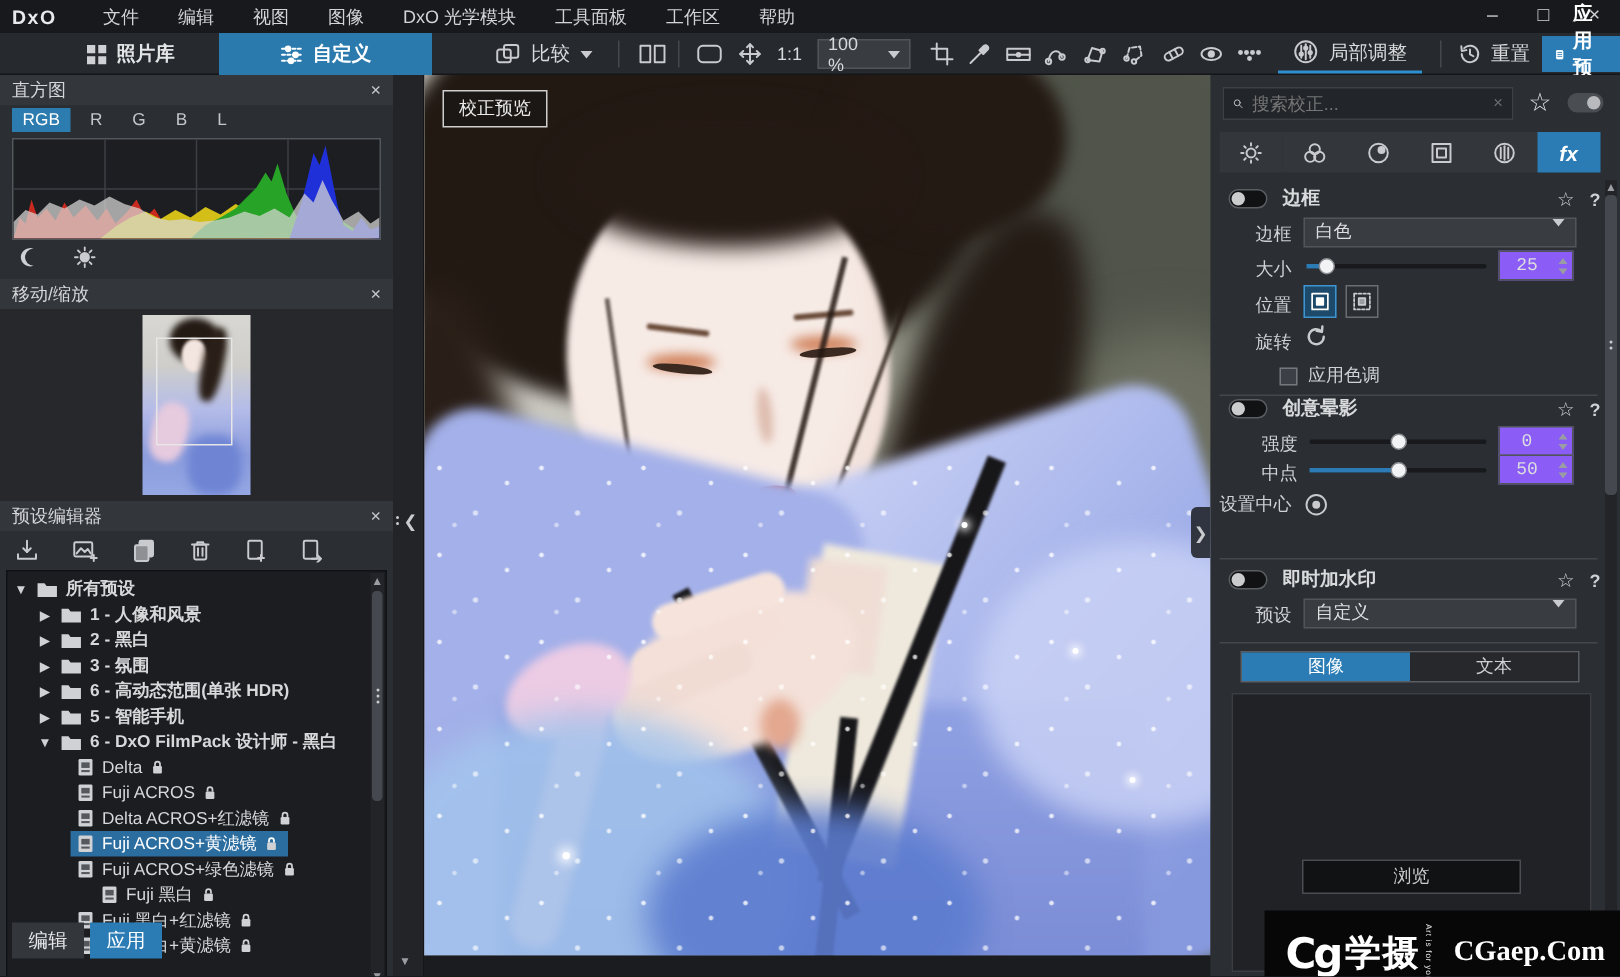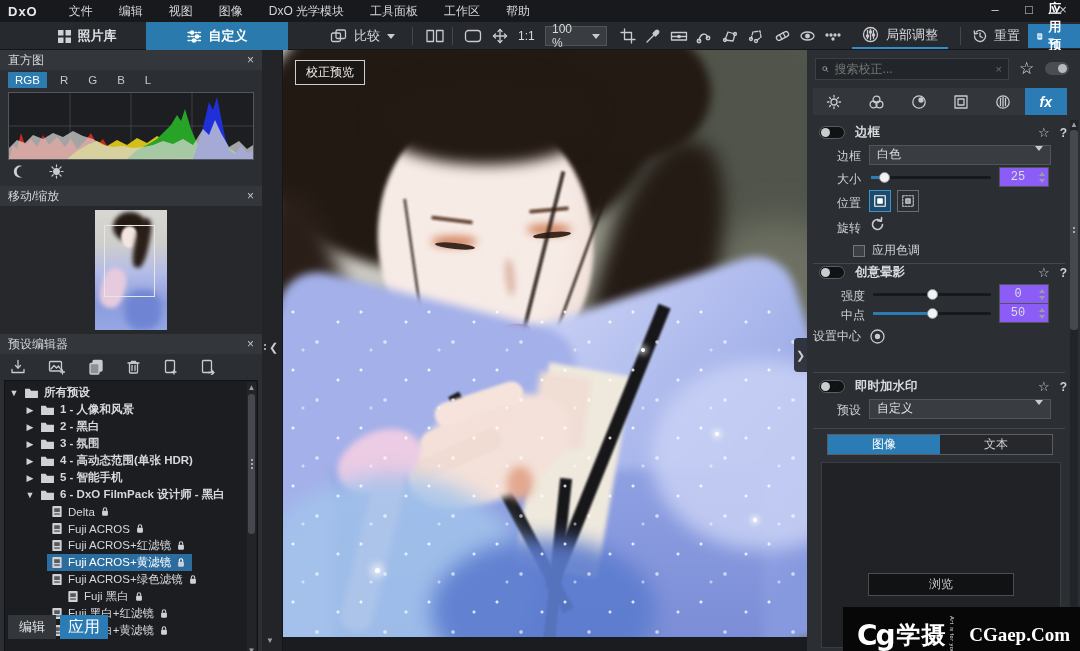--- a/index.html
+++ b/index.html
@@ -384,21 +384,21 @@
         <svg class="icf" width="15" height="12" viewBox="0 0 16 13">
             <path d="M1 2 h5 l1.5 2 h7.5 v8 h-14 z"></path>
           </svg>
         <b>3 - 氛围</b>
       </div>
       <div class="tree-row" style="left:20px;top:71px;">
         <span class="tw">▶</span>
         <svg class="icf" width="15" height="12" viewBox="0 0 16 13">
             <path d="M1 2 h5 l1.5 2 h7.5 v8 h-14 z"></path>
           </svg>
-        <b>4 - 高动态范围(单张 HDR)</b>
+        <b>6 - 高动态范围(单张 HDR)</b>
       </div>
       <div class="tree-row" style="left:20px;top:88px;">
         <span class="tw">▶</span>
         <svg class="icf" width="15" height="12" viewBox="0 0 16 13">
             <path d="M1 2 h5 l1.5 2 h7.5 v8 h-14 z"></path>
           </svg>
         <b>5 - 智能手机</b>
       </div>
       <div class="tree-row" style="left:20px;top:105px;">
         <span class="tw">▼</span>
@@ -431,21 +431,21 @@
             <rect x="2.5" y="5.5" width="7" height="6" rx="1"></rect>
             <path d="M4 5.5 V4 a2 2 0 0 1 4 0 V5.5" fill="none" stroke="#cfd1d4" stroke-width="1.4"></path>
           </svg>
       </div>
       <div class="tree-row" style="left:46px;top:156px;">
         <svg class="icf" width="12" height="13" viewBox="0 0 12 14">
             <rect x="1" y="1" width="10" height="12" rx="1"></rect>
             <rect x="3" y="3.5" width="6" height="4" fill="#55585c"></rect>
             <rect x="3" y="9" width="6" height="1.5" fill="#55585c"></rect>
           </svg>
-        <span>Fuji ACROS+红滤镜</span>
+        <span>Delta ACROS+红滤镜</span>
         <svg class="icf" width="10" height="11" viewBox="0 0 12 13">
             <rect x="2.5" y="5.5" width="7" height="6" rx="1"></rect>
             <path d="M4 5.5 V4 a2 2 0 0 1 4 0 V5.5" fill="none" stroke="#cfd1d4" stroke-width="1.4"></path>
           </svg>
       </div>
       <div class="tree-row" style="left:42px;top:173px;background:#2c6da0;padding:0 6px 0 4px;color:#fff;">
         <svg class="icf" width="12" height="13" viewBox="0 0 12 14">
             <rect x="1" y="1" width="10" height="12" rx="1"></rect>
             <rect x="3" y="3.5" width="6" height="4" fill="#55585c"></rect>
             <rect x="3" y="9" width="6" height="1.5" fill="#55585c"></rect>
@@ -513,21 +513,21 @@
               <i></i>
               <i></i>
             </span>
           </div>
         <div class="sb-arrow" style="position:absolute;bottom:1px;left:0;right:0;">▼</div>
       </div>
     </div>
 
     <div class="abs row" style="left:8px;top:565px;gap:4px;">
       <div class="btn" style="width:48px;height:24px;background:#33363b;font-size:13px;">编辑</div>
-      <div class="btn" style="width:48px;height:24px;background:#2b7cb5;font-size:16px;color:#fff;">应用</div>
+      <div class="btn" style="width:48px;height:24px;background:#2b7cb5;font-size:13px;color:#fff;">应用</div>
     </div>
   </div>
 
   <div id="left-gutter" class="abs">
     <div class="abs" style="left:2px;top:280px;width:16px;height:34px;display:flex;align-items:center;gap:3px;">
       <span class="grip-dots" style="position:static;transform:none;">
           <i></i>
           <i></i>
         </span>
       <span style="color:#c9cbce;font-size:11px;">❮</span>

